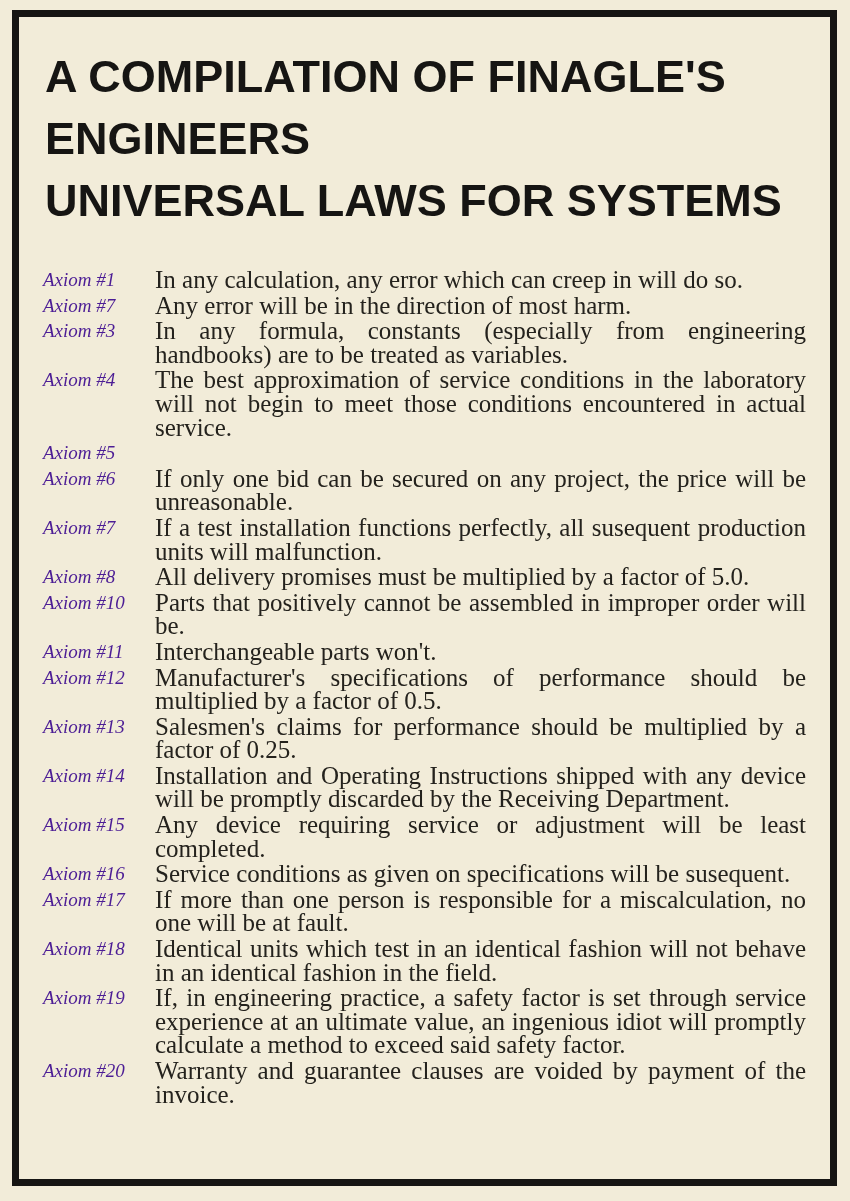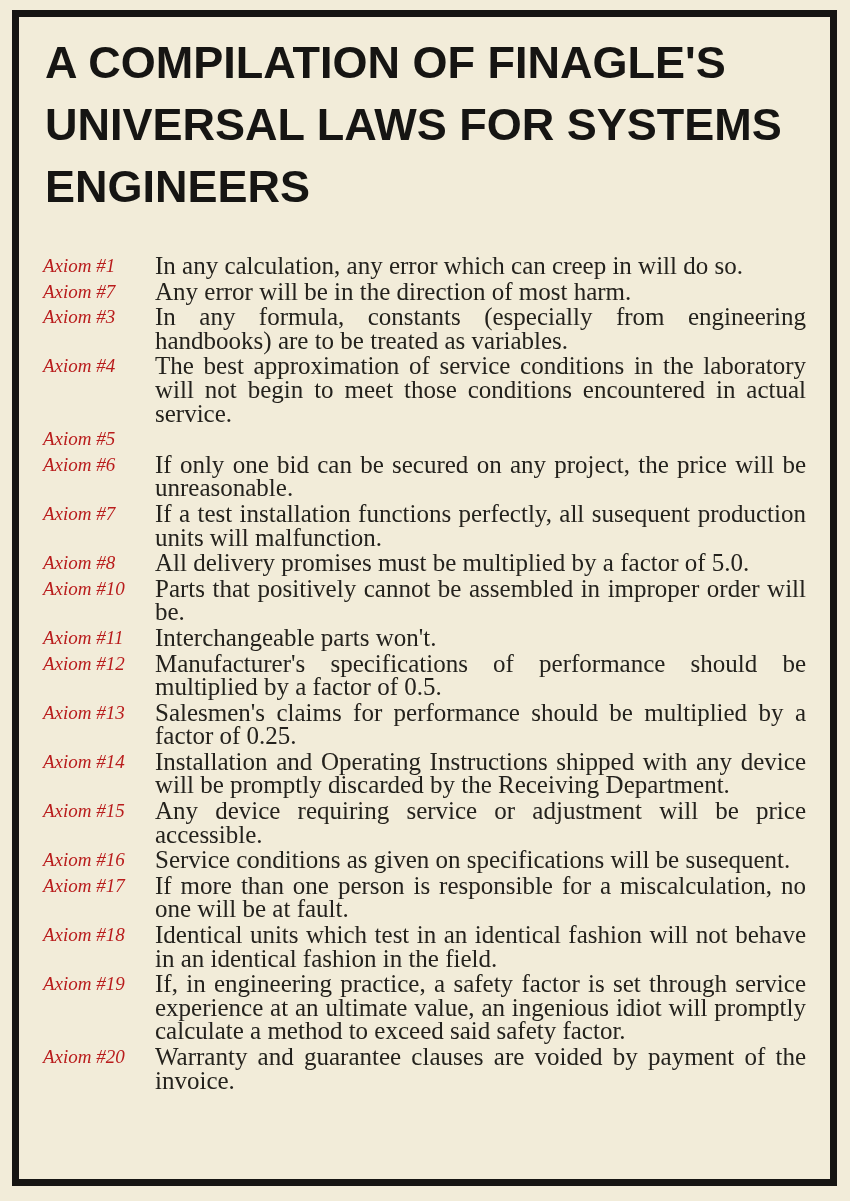--- a/index.html
+++ b/index.html
@@ -21,21 +21,21 @@
     top: 10px;
     right: 13px;
     bottom: 15px;
     border: 7px solid #161513;
     background: #f2ecd9;
     box-sizing: border-box;
   }
   .page-inner {
     position: absolute;
     left: 0; top: 0; right: 0; bottom: 0;
-    padding: 15px 22px 10px 24px;
+    padding: 29px 22px 10px 24px;
     box-sizing: border-box;
   }
   .doc-title {
     font-family: "Liberation Sans", sans-serif;
     font-weight: 800;
     font-size: 45px;
     line-height: 62px;
     letter-spacing: 0px;
     color: #161513;
     margin: 0 0 0 2px;
@@ -51,41 +51,41 @@
     display: flex;
     align-items: flex-start;
     margin-bottom: 2px;
   }
   .axiom-label {
     flex: 0 0 112px;
     font-style: italic;
     font-size: 19px;
     line-height: 23.6px;
     white-space: nowrap;
-    color: #b91c1c;
+    color: #4c1d95;
   }
   .axiom-text {
     flex: 1 1 auto;
     margin: 0;
     font-size: 25px;
     line-height: 23.6px;
     text-align: justify;
     color: #24221d;
   }
 </style>
 </head>
 <body>
 
 <div class="page-frame">
   <div class="page-inner">
 
     <h1 class="doc-title">
       <div class="title-line">A COMPILATION OF FINAGLE'S</div>
+      <div class="title-line">ENGINEERS</div>
       <div class="title-line">UNIVERSAL LAWS FOR SYSTEMS</div>
-      <div class="title-line">ENGINEERS</div>
     </h1>
 
     <div class="axiom-list">
         <div class="axiom-row">
           <span class="axiom-label">Axiom #1</span>
           <p class="axiom-text">In any calculation, any error which can creep in will do so.</p>
         </div>
         <div class="axiom-row">
           <span class="axiom-label">Axiom #7</span>
           <p class="axiom-text">Any error will be in the direction of most harm.</p>
@@ -128,21 +128,21 @@
         <div class="axiom-row">
           <span class="axiom-label">Axiom #13</span>
           <p class="axiom-text">Salesmen's claims for performance should be multiplied by a factor of 0.25.</p>
         </div>
         <div class="axiom-row">
           <span class="axiom-label">Axiom #14</span>
           <p class="axiom-text">Installation and Operating Instructions shipped with any device will be promptly discarded by the Receiving Department.</p>
         </div>
         <div class="axiom-row">
           <span class="axiom-label">Axiom #15</span>
-          <p class="axiom-text">Any device requiring service or adjustment will be price accessible.</p>
+          <p class="axiom-text">Any device requiring service or adjustment will be least completed.</p>
         </div>
         <div class="axiom-row">
           <span class="axiom-label">Axiom #16</span>
           <p class="axiom-text">Service conditions as given on specifications will be susequent.</p>
         </div>
         <div class="axiom-row">
           <span class="axiom-label">Axiom #17</span>
           <p class="axiom-text">If more than one person is responsible for a miscalculation, no one will be at fault.</p>
         </div>
         <div class="axiom-row">

